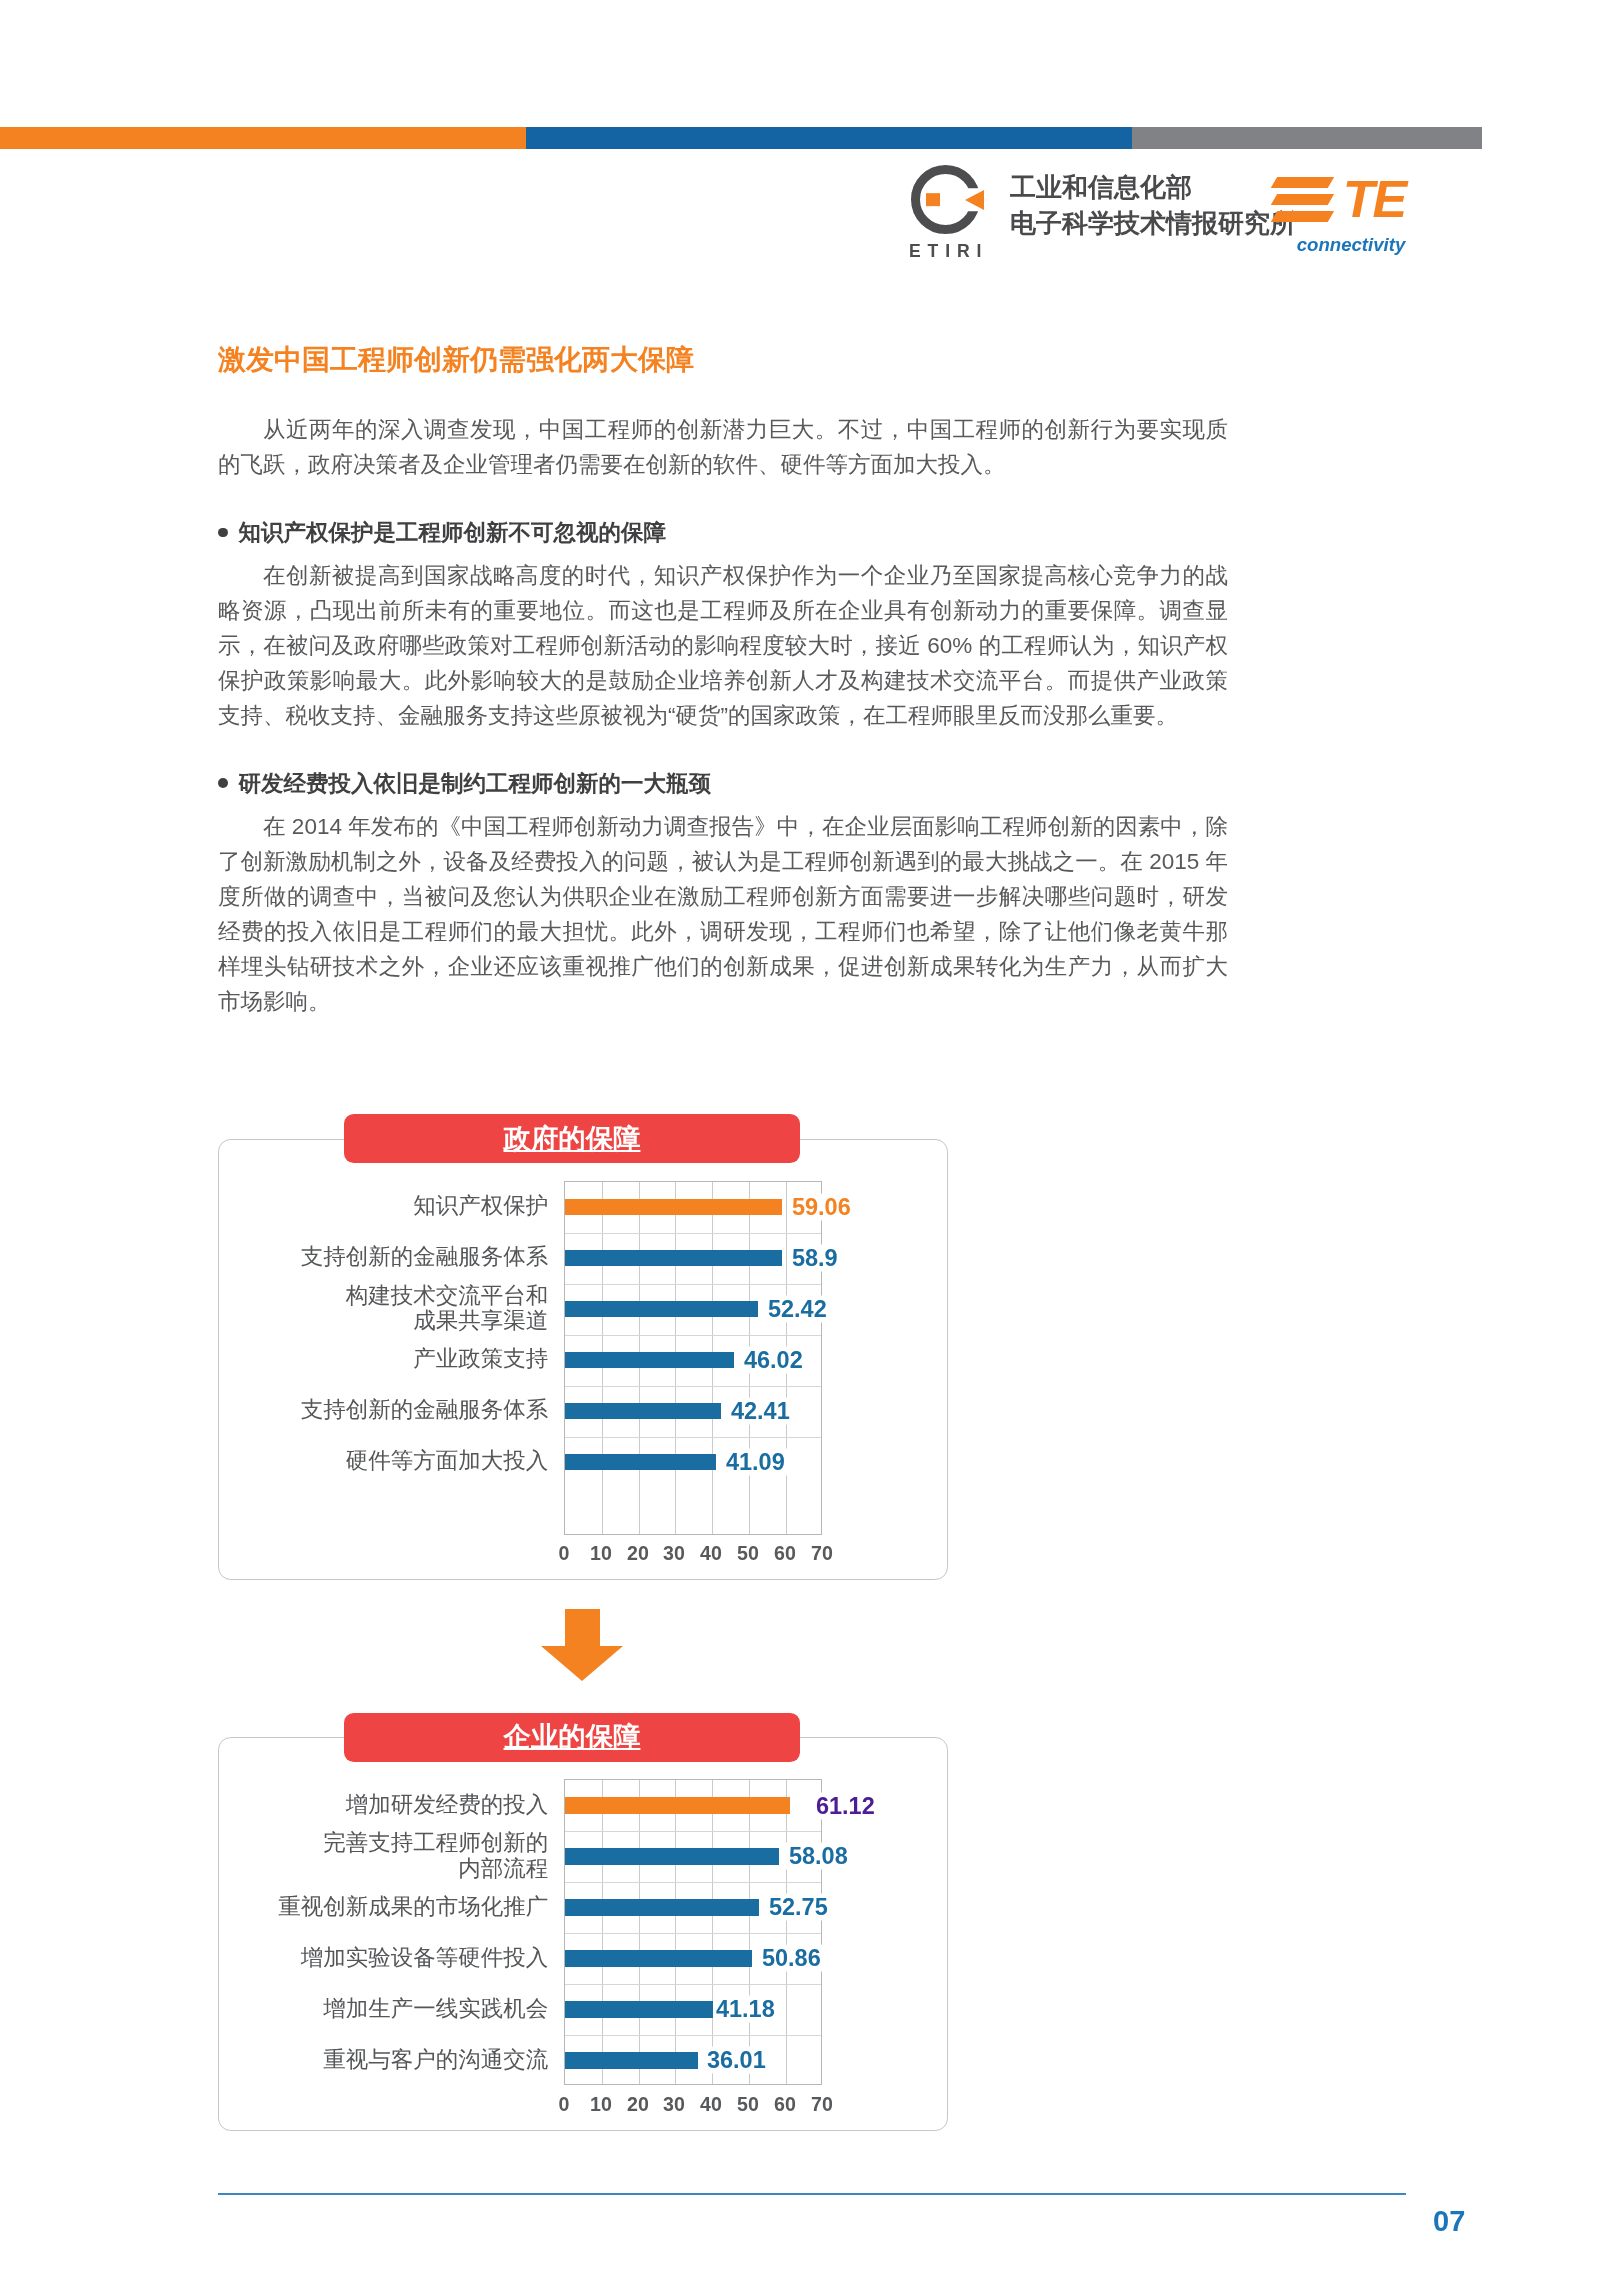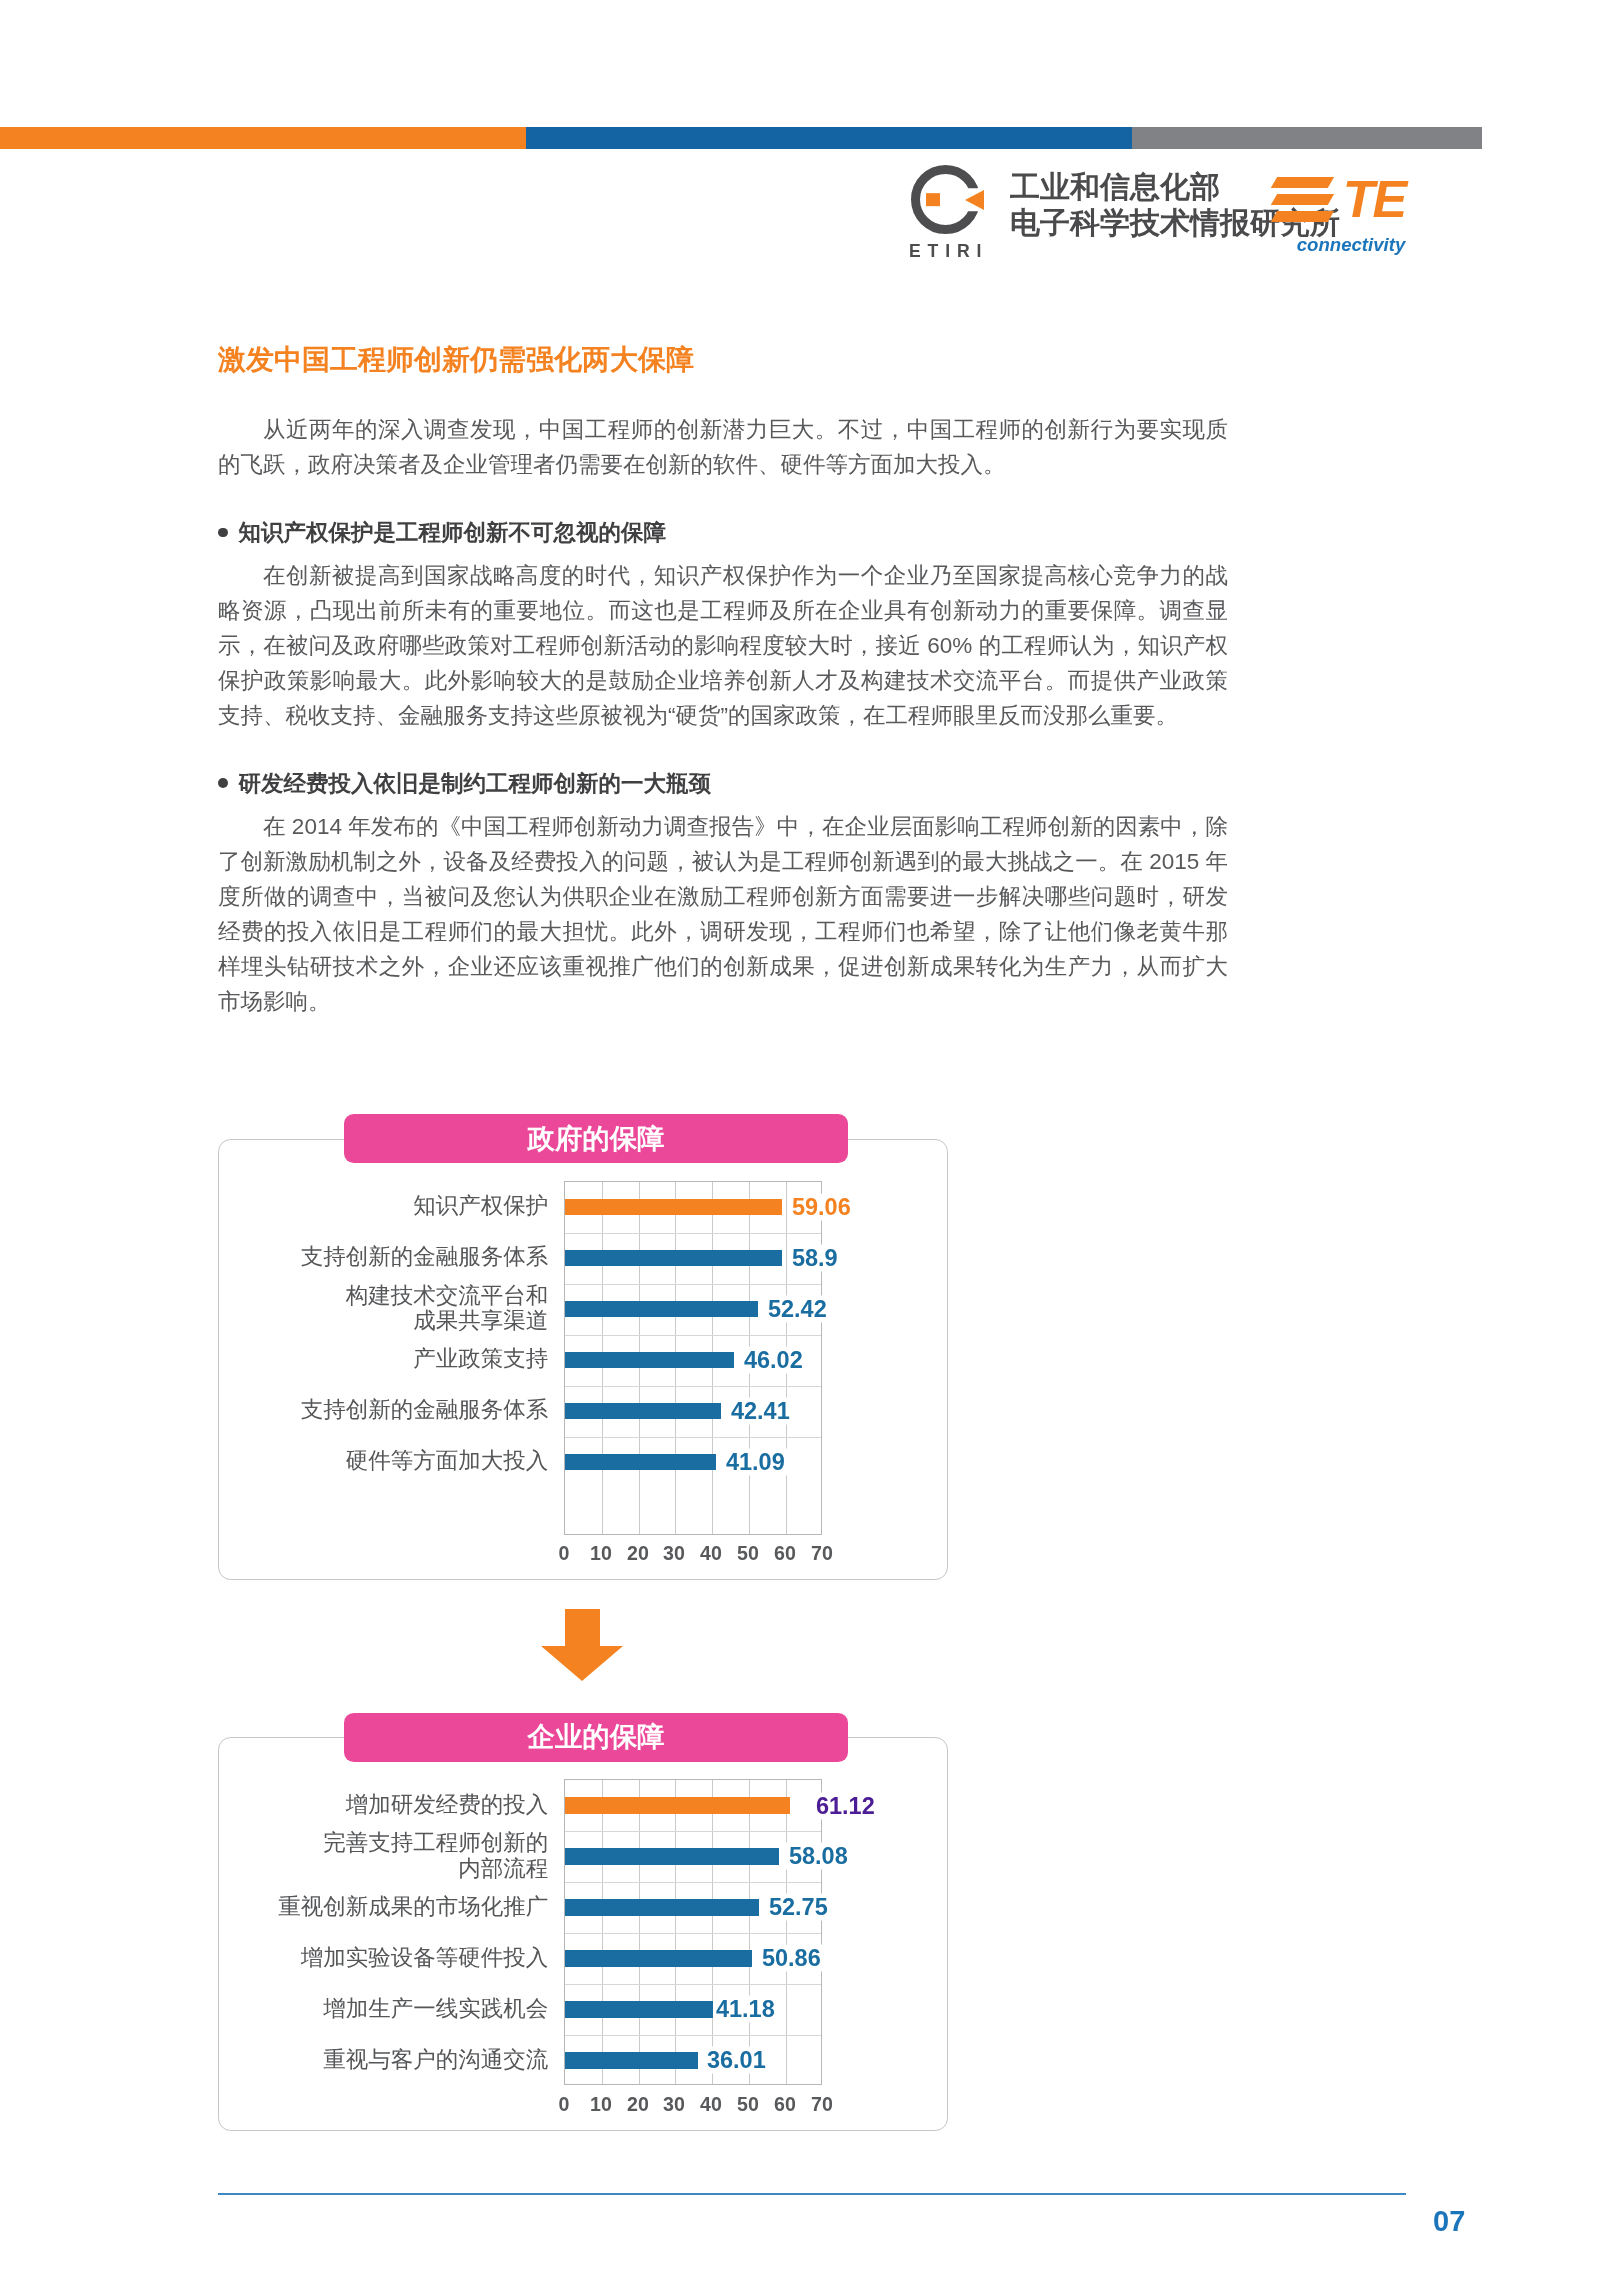--- a/index.html
+++ b/index.html
@@ -20,43 +20,43 @@
   .etiri { position:absolute; left:902px; top:165px; display:flex; gap:21.6px; }
   .etiri-mark { display:flex; flex-direction:column; align-items:center; }
   .etiri-icon { position:relative; width:69px; height:69px; }
   .etiri-ring { position:absolute; inset:0; border:9.8px solid #4D4D4F; border-radius:50%; }
   .etiri-gap  { position:absolute; right:-5.9px; top:50%; transform:translateY(-50%); width:17.6px; height:23.5px; background:#fff; }
   .etiri-sq   { position:absolute; left:15.7px; top:50%; transform:translateY(-50%); width:13.7px; height:13.7px; background:#F58220; }
   .etiri-arr  { position:absolute; right:-3.9px; top:50%; transform:translateY(-50%); width:0; height:0;
                 border-top:10.8px solid transparent; border-bottom:10.8px solid transparent; border-right:19.6px solid #F58220; }
   .etiri-word { margin-top:6.9px; font-size:17.6px; font-weight:bold; letter-spacing:6.9px; color:#4D4D4F; padding-left:6.9px; }
   .etiri-text { padding-top:3.9px; }
-  .etiri-line { font-size:30px; font-weight:bold; color:#4A4A4C; line-height:36px; }
+  .etiri-line { font-size:26px; font-weight:bold; color:#4A4A4C; line-height:36px; }
 
   .te-logo { position:absolute; left:1274px; top:169px; display:flex; flex-direction:column; align-items:flex-end; }
   .te-top { display:flex; align-items:center; gap:11.8px; }
   .te-bars { display:flex; flex-direction:column; gap:5.9px; }
   .te-bar { width:57px; height:10.8px; background:#F58220; transform:skewX(-30deg); }
   .te-bar.b2 { width:57px; }
   .te-word { font-size:52px; line-height:61px; font-weight:800; font-style:italic; color:#F58220; letter-spacing:-2px; }
   .te-sub { margin-top:3.9px; font-size:18.6px; font-weight:bold; font-style:italic; color:#1B75BB; }
 
   
   .content { position:absolute; left:218px; top:341px; width:1010px; }
   .page-title { font-size:28px; font-weight:bold; color:#F58220; margin-bottom:33px; }
   .para { font-size:22.5px; line-height:35px; color:#58595B; text-align:justify; text-indent:2em; }
   .section { margin-top:35px; }
   .section-heading { display:flex; align-items:center; gap:10.8px; font-size:22.5px; font-weight:bold; color:#404042; }
   .bullet { width:9.8px; height:9.8px; border-radius:50%; background:#404042; flex:0 0 auto; }
   .section-body { margin-top:9.8px; }
 
   
   .chart-box { position:relative; width:730px; margin-top:120px; border:1.5px solid #C6C6C6; border-radius:12.7px; background:#fff; padding:41px 0 13.7px 0; }
-  .chart-pill { position:absolute; top:-25.5px; left:125px; width:504px; height:49px; background:#ec4899; border-radius:9.8px;
-                display:flex; align-items:center; justify-content:center; color:#fff; font-size:27.4px; font-weight:bold; }
+  .chart-pill { position:absolute; top:-25.5px; left:125px; width:456px; height:49px; background:#ef4444; border-radius:9.8px;
+                display:flex; align-items:center; justify-content:center; color:#fff; font-size:27.4px; font-weight:bold;text-decoration:underline; }
   .chart-body { display:flex; padding-left:35px; }
   .labels-col { width:310px; }
   .label-cell { height:51px; display:flex; align-items:center; justify-content:flex-end; text-align:right;
                 padding-right:15.7px; font-size:22.5px; line-height:25.5px; color:#555658; white-space:pre-line; }
   .plot-col { position:relative; width:258px; border:1px solid #B7B7B7; }
   .gridline { position:absolute; top:0; bottom:0; width:1px; background:#CACACA; z-index:1; }
   .rowline  { position:absolute; left:0; right:0; height:1px; background:#D6D6D6; z-index:1; }
   .bar { position:absolute; left:0; height:16.7px; z-index:2; }
   .val { position:absolute; transform:translateY(-50%); z-index:3; font-size:23.5px; font-weight:bold; background:#fff; padding:0 2.9px; white-space:nowrap; }
   .x-axis { position:relative; height:31px; margin-left:345px; width:258px; }

